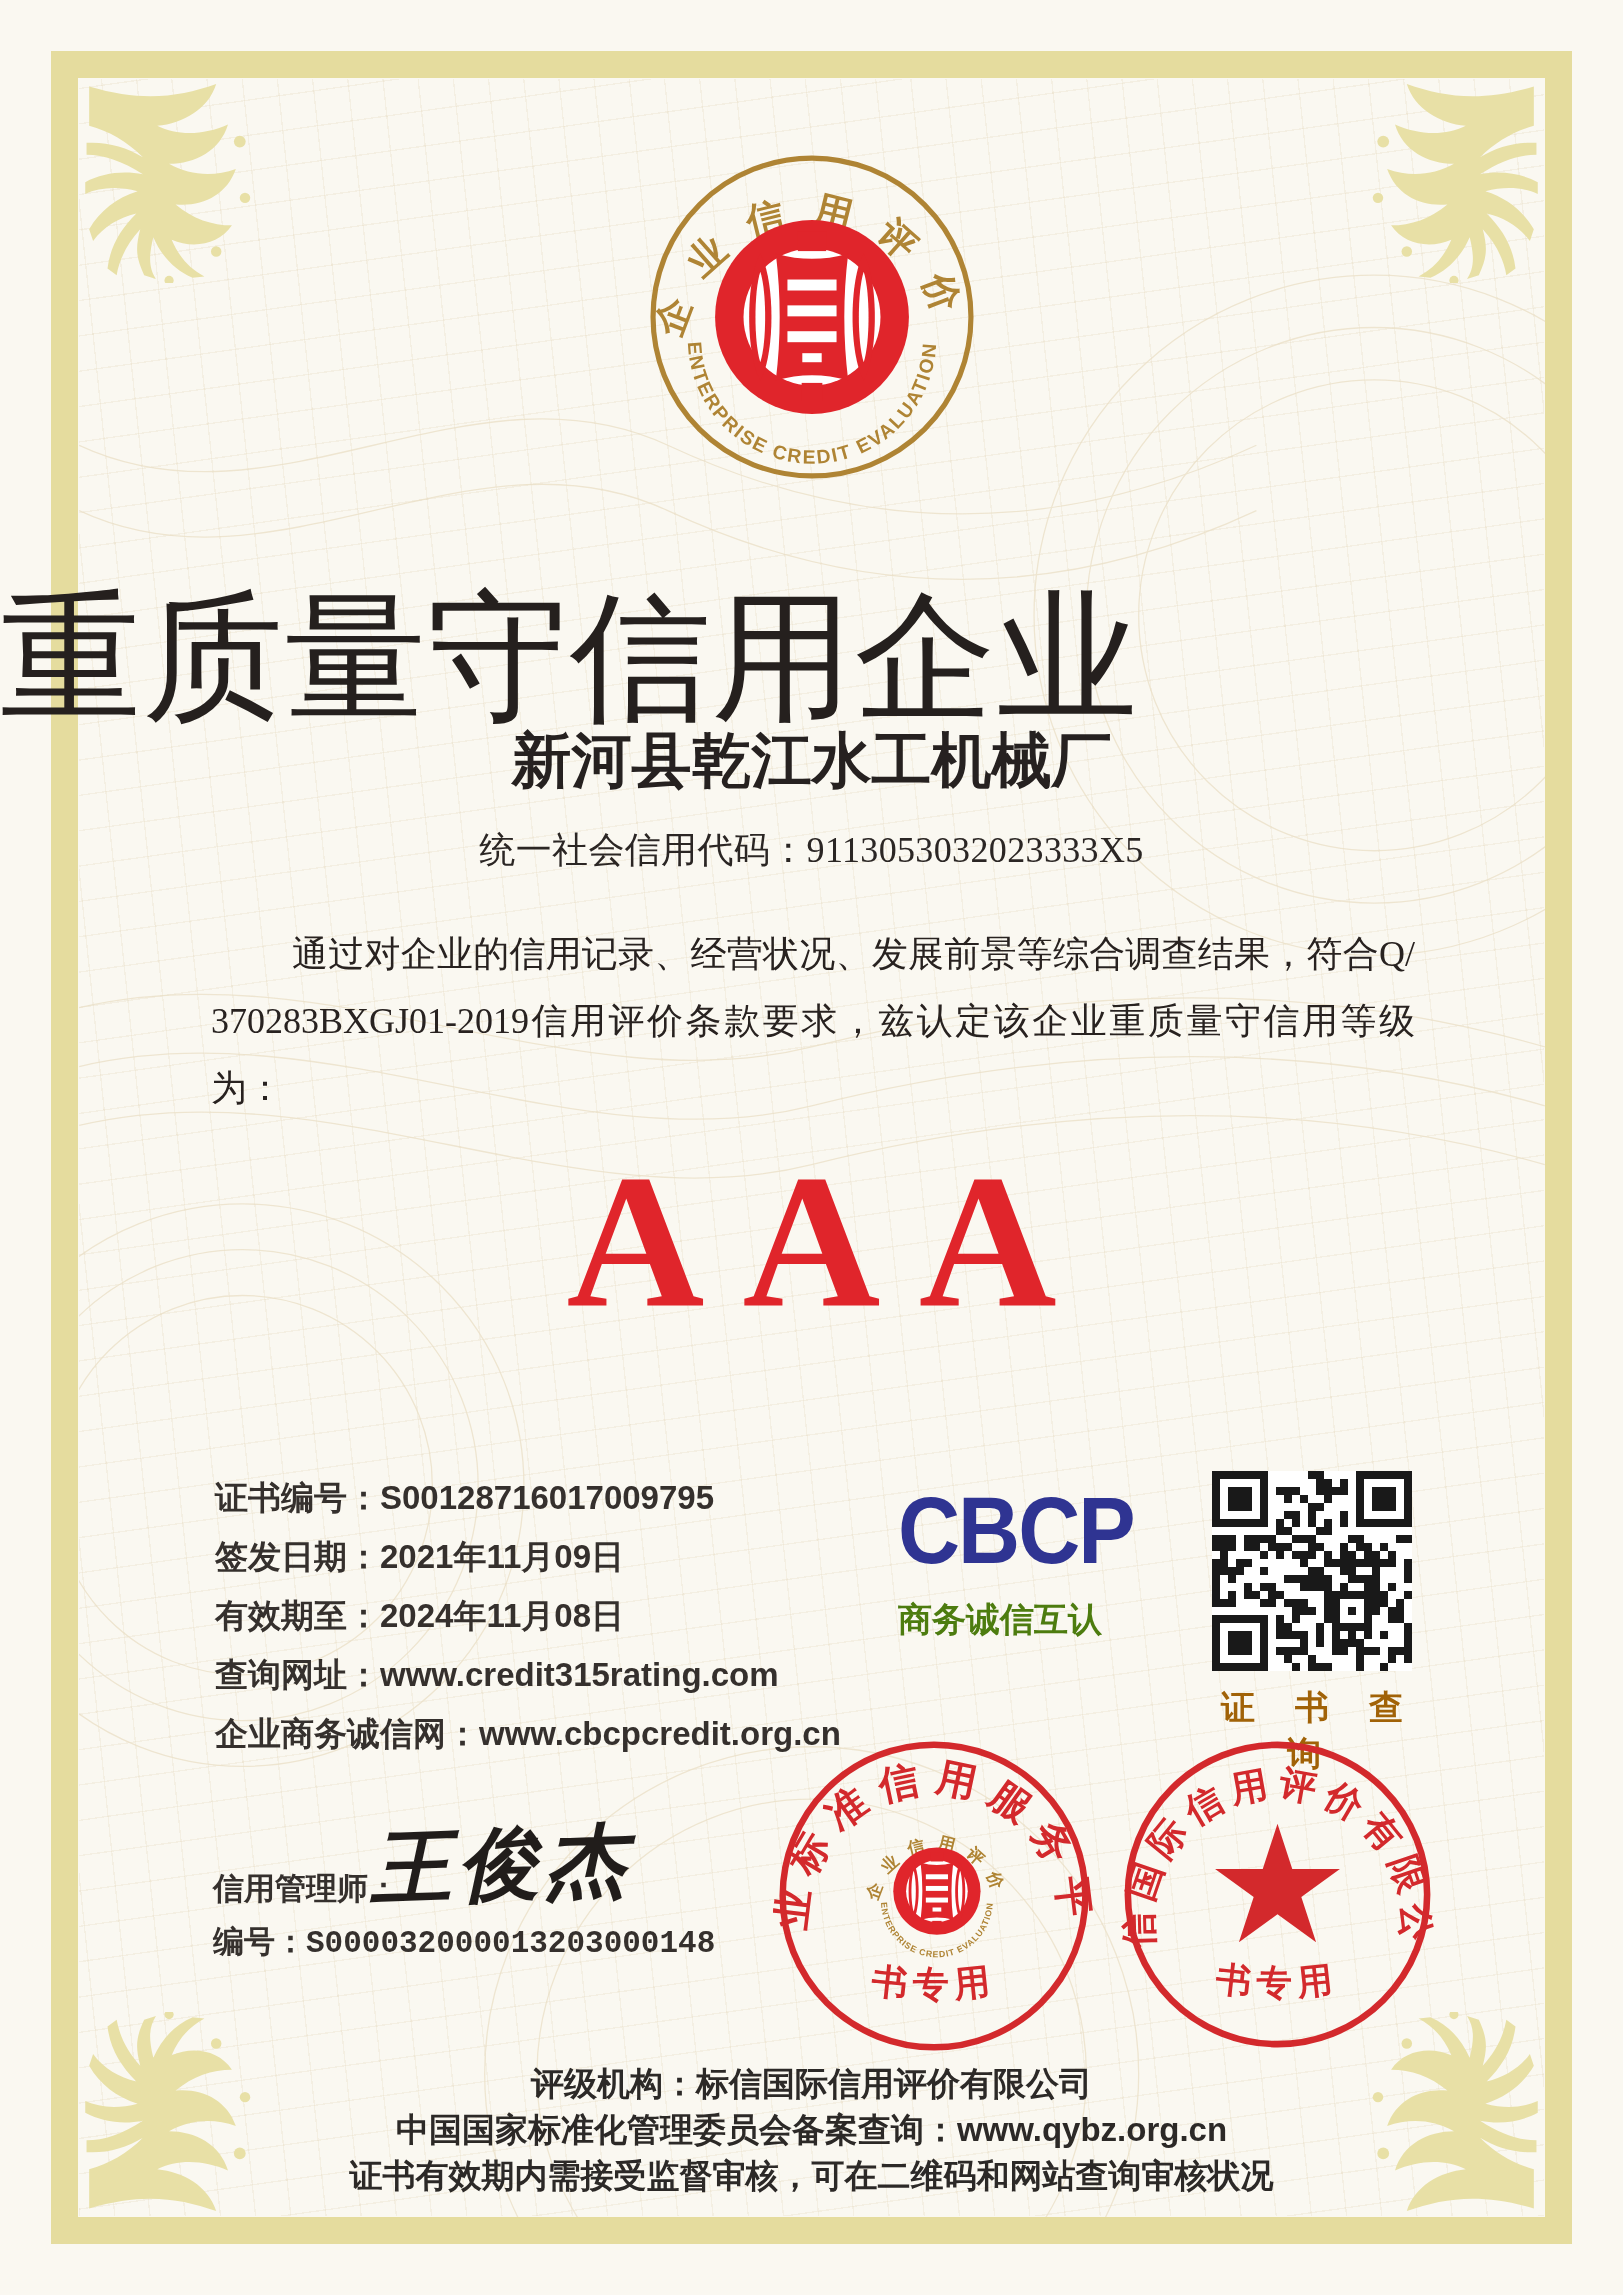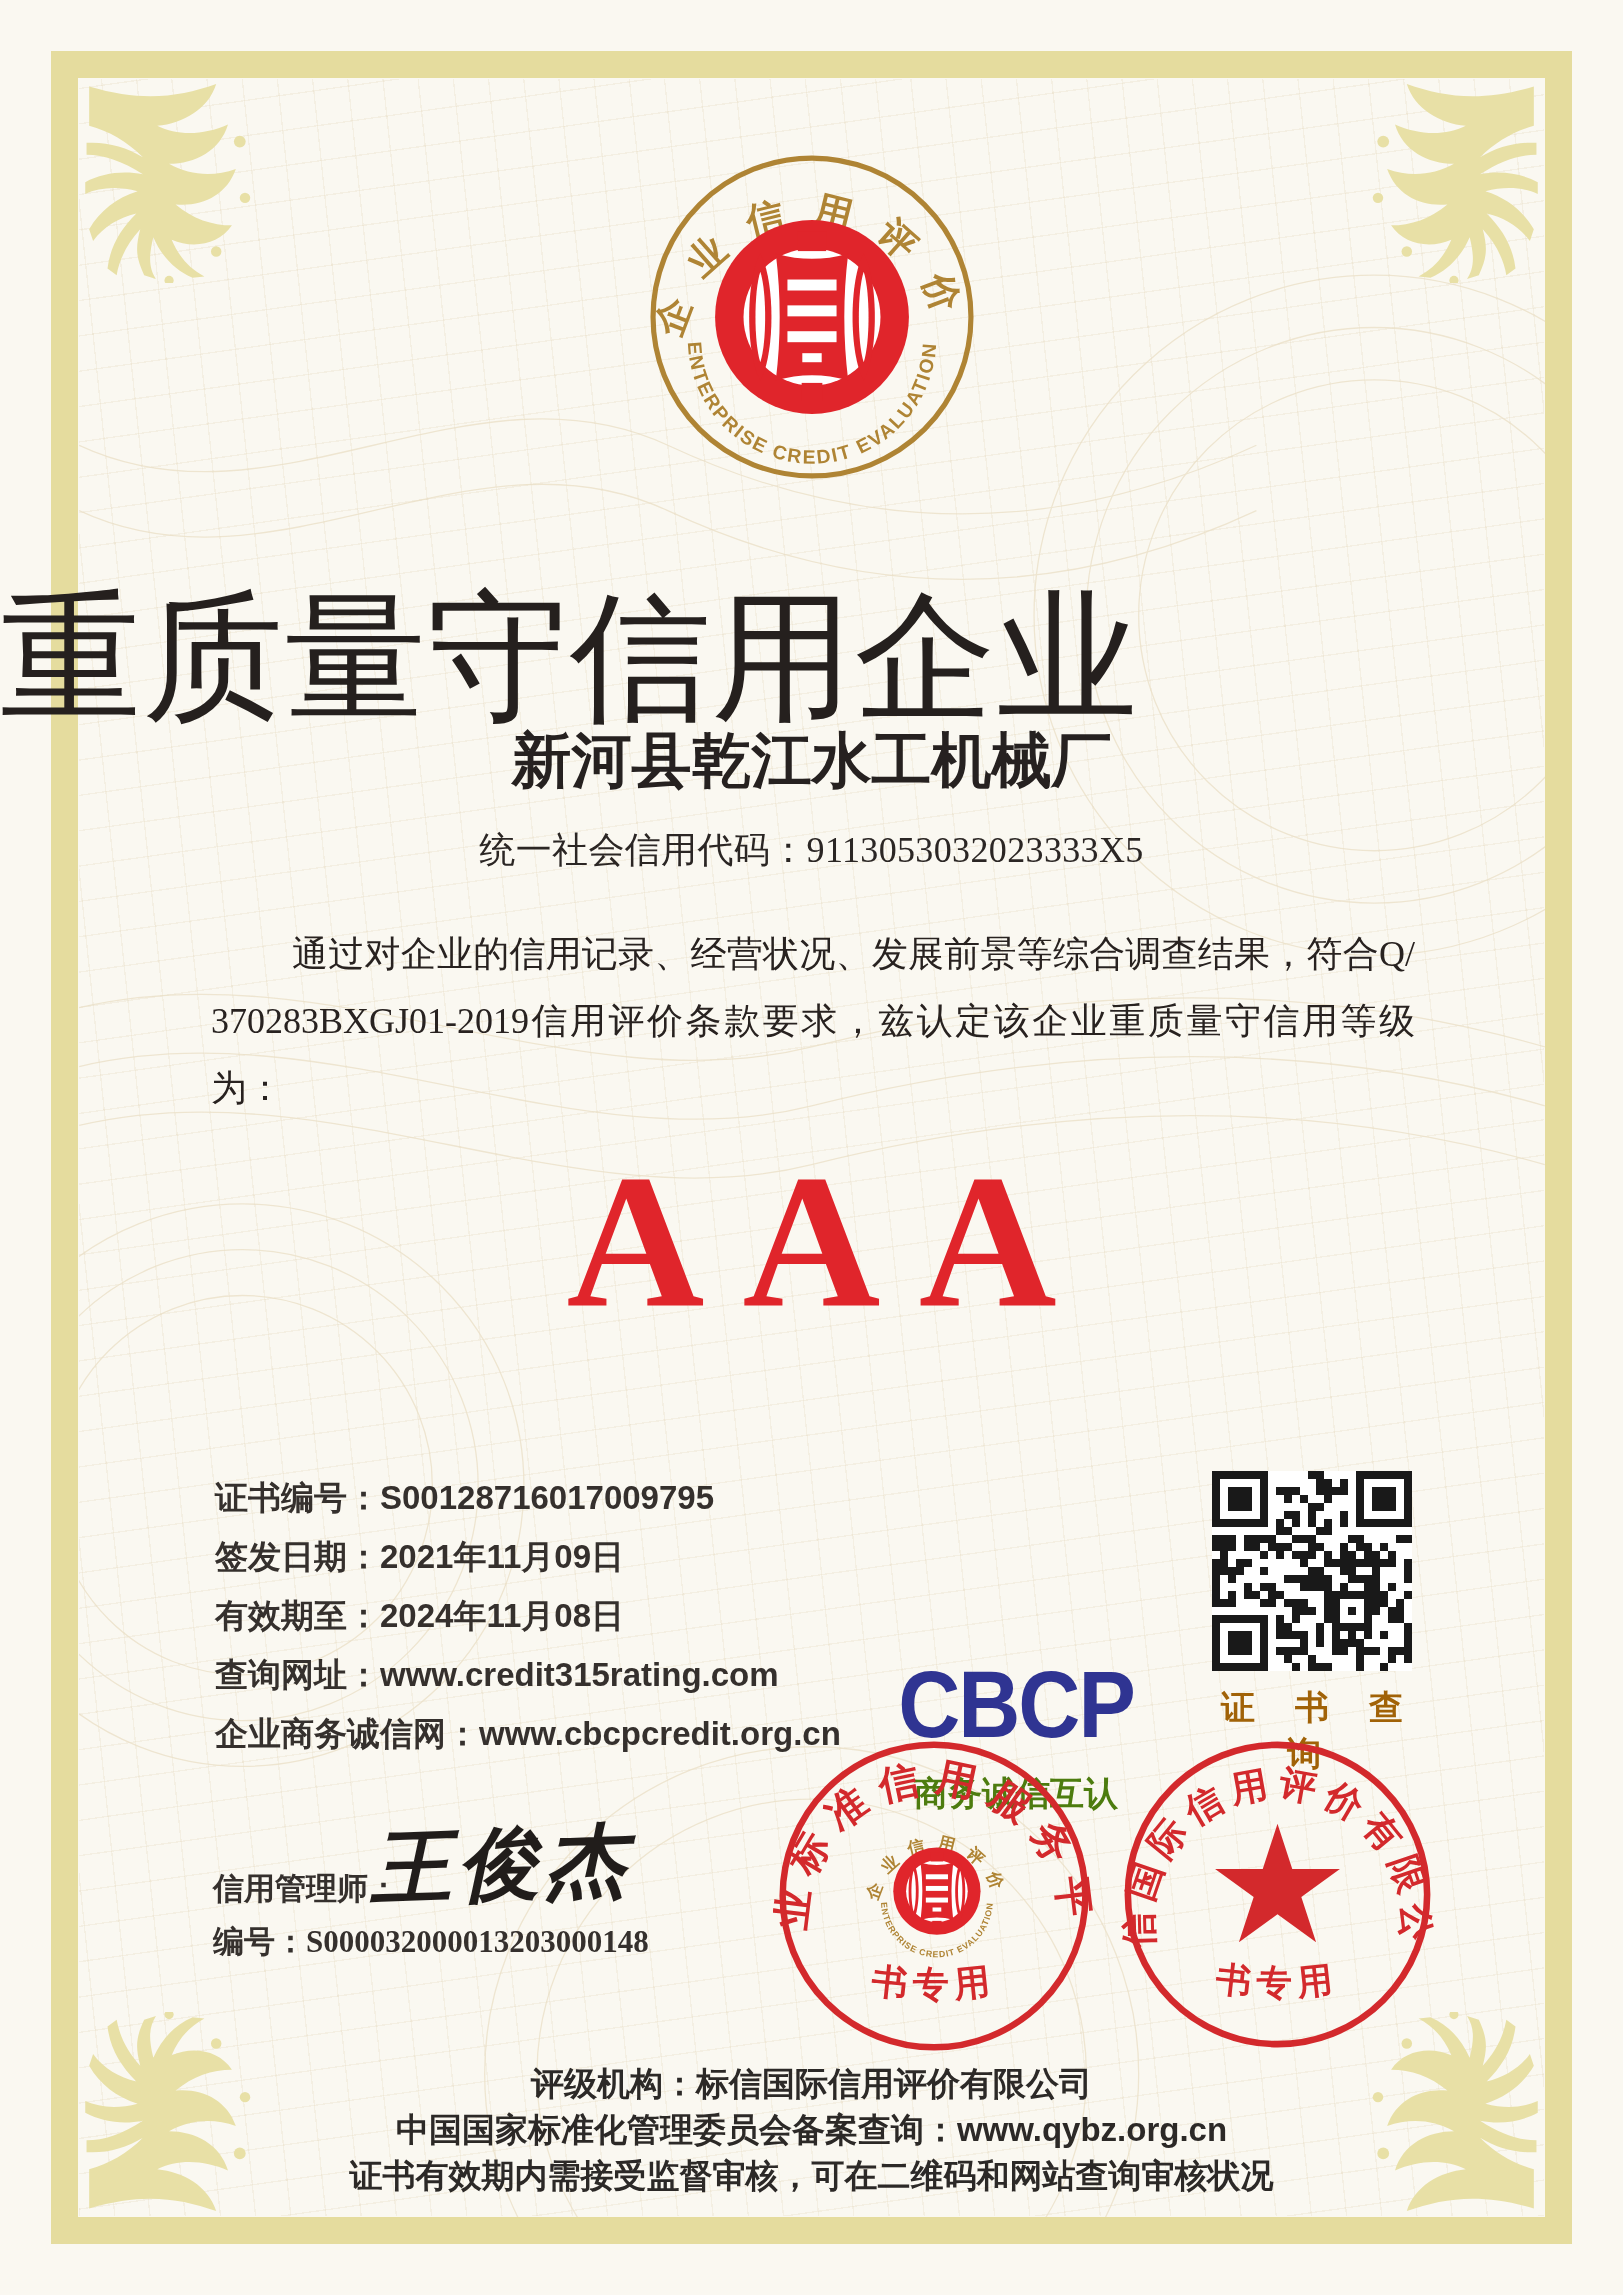--- a/index.html
+++ b/index.html
@@ -52,21 +52,21 @@
     position:absolute;left:0;right:0;top:1146px;text-align:center;
     font-size:191px;font-weight:700;color:var(--red);
     letter-spacing:0.20em;text-indent:0.20em;line-height:1;
   }
   .details{
     position:absolute;left:215px;top:1437px;
     font-family:"Liberation Sans","DejaVu Sans",sans-serif;
     font-size:33px;font-weight:700;color:#35302D;margin-top:44px;
   }
   .details .row{height:59px;line-height:34px;}
-  .cbcp{position:absolute;left:898px;top:1655px;width:236px;text-align:center;}
+  .cbcp{position:absolute;left:898px;top:1481px;width:236px;text-align:left;}
   .cbcp-logo{
     font-family:"Liberation Sans","DejaVu Sans",sans-serif;
     font-size:86px;font-weight:900;color:var(--blue);
     letter-spacing:-2px;line-height:98px;transform:scale(1.0,1.1);
   }
   .cbcp-caption{
     margin-top:18.3px;font-family:Liberation Sans, sans-serif;
     font-size:34px;font-weight:600;color:#4d7c0f;
   }
   .qr{position:absolute;left:1212px;top:1471px;width:200px;height:200px;background:#fff;}
@@ -85,21 +85,21 @@
     font-size:31px;font-weight:700;color:#35302D;
   }
   .signature{
     position:absolute;left:370px;top:1811px;
     font-family:"Liberation Serif","DejaVu Serif",serif;
     font-style:italic;font-size:81px;font-weight:700;color:#211D1B;
     transform:rotate(-2deg);letter-spacing:0.08em;
   }
   .number-row{
     position:absolute;left:213px;top:1921px;
-    font-family:Liberation Serif, serif;
+    font-family:Liberation Mono, monospace;
     font-size:31px;font-weight:700;color:#35302D;
   }
   .footer{
     position:absolute;left:0;right:0;top:2061px;text-align:center;
     font-family:"Liberation Sans","DejaVu Sans",sans-serif;
     font-size:33px;font-weight:600;color:#2C2927;line-height:46px;
   }
 </style>
 </head>
 <body>

